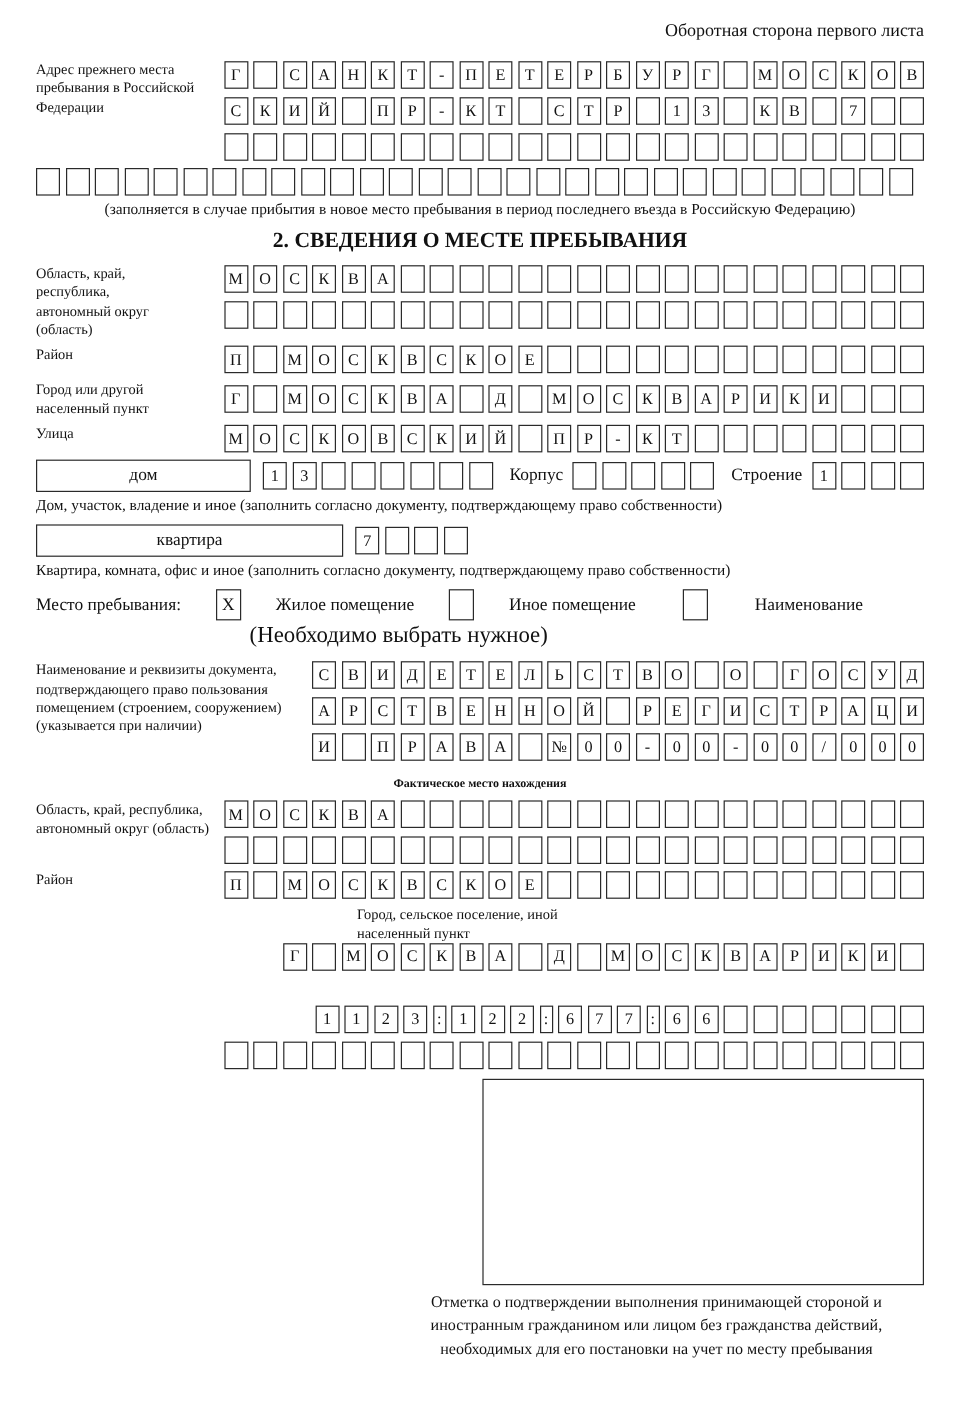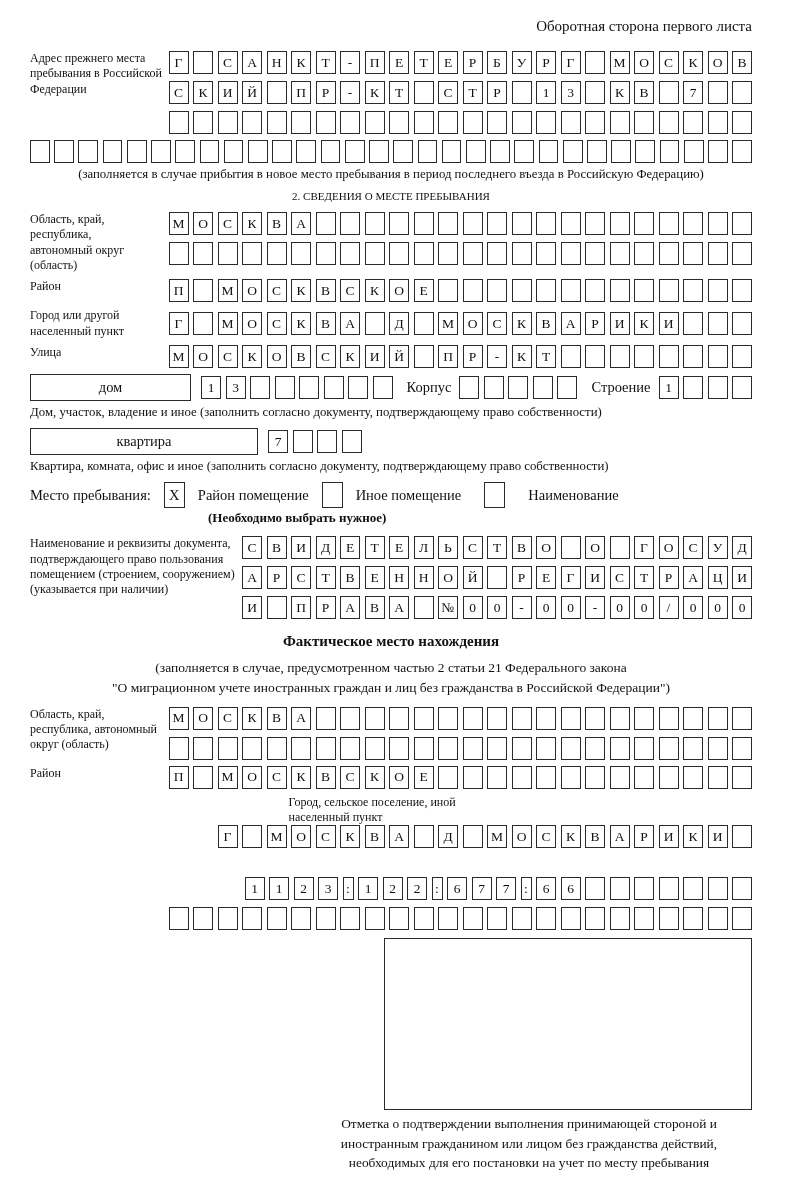--- a/index.html
+++ b/index.html
@@ -1,48 +1,48 @@
 <!DOCTYPE html>
 <html><head>
 <meta charset="utf-8">
 <style>
   html,body{margin:0;padding:0;background:#ffffff;}
   body{width:800px;height:1180px;font-family:"Liberation Serif", serif;color:#111;}
-  .page{box-sizing:border-box;width:800px;height:1180px;padding:8px 48px 0 30px;overflow:hidden;}
+  .page{box-sizing:border-box;width:800px;height:1180px;padding:8px 30px 0 30px;overflow:hidden;}
 
   .hdr-note{text-align:right;font-size:15px;margin:10px 0 16px 0;}
 
   .frow{display:flex;margin-bottom:6px;}
   .flabel{font-size:12px;line-height:1.28;}
   .w145{width:148px;}
   .w120{width:120px;}
   .w150{width:152px;}
   .w200{width:205px;}
   .w270{width:272px;}
   .cellscol{margin-left:auto;display:flex;flex-direction:column;gap:7px;}
   .cells{display:flex;gap:4.5px;justify-content:flex-end;}
   .cell{box-sizing:border-box;width:20px;height:23px;border:1.6px solid #2a2a2a;display:flex;align-items:center;justify-content:center;font-size:13.5px;background:#fff;}
   .cell.narrow{width:11px;}
   .fullrow{margin:1px 0 4px 0;justify-content:flex-start;}
   .caption{font-size:12.8px;margin:2px 0 8px 0;}
   .center{text-align:center;}
-  .sec-title{text-align:center;font-weight:normal;font-size:11px;margin:8px 0 10px 0;}
+  .sec-title{text-align:center;font-weight:bold;font-size:18px;margin:8px 0 10px 0;}
 
   .house-row{display:flex;align-items:center;margin:4px 0 4px 0;}
   .wide-box{box-sizing:border-box;border:1.6px solid #2a2a2a;height:27px;display:flex;align-items:center;justify-content:center;font-size:14.5px;}
   .house-box{width:184px;margin-right:10px;}
-  .apt-box{width:228px;margin-right:10px;}
+  .apt-box{width:256px;margin-right:10px;}
   .inline-label{font-size:14.5px;margin:0 8px 0 14px;}
   .house-row .cells{justify-content:flex-start;}
 
-  .stay-row{display:flex;align-items:center;gap:13px;margin:8px 0 2px 0;font-size:14.5px;}
+  .stay-row{display:flex;align-items:center;gap:29px;margin:8px 0 2px 0;font-size:14.5px;}
   .chk{box-sizing:border-box;width:21px;height:26px;border:1.7px solid #2a2a2a;display:flex;align-items:center;justify-content:center;font-size:14.5px;}
-  .stay-note{font-size:13px;margin:0 0 10px 178px;font-weight:bold;}
-
-  .fact-title{text-align:center;font-weight:bold;font-size:15px;margin:14px 0 8px 0;}
+  .stay-note{font-size:19px;margin:0 0 10px 178px;}
+
+  .fact-title{text-align:center;font-weight:bold;font-size:10px;margin:14px 0 8px 0;}
   .fact-sub{text-align:center;font-size:13.5px;line-height:1.5;margin-bottom:8px;}
 
   .cad-col{margin-top:23px;}
 
   .stamp-box{box-sizing:border-box;width:368px;height:172px;border:1.7px solid #2a2a2a;margin-left:auto;margin-top:8px;}
   .stamp-caption{width:446px;margin-left:auto;text-align:center;font-size:13.4px;line-height:1.45;margin-top:4px;}
 </style>
 </head>
 <body>
 
@@ -360,21 +360,21 @@
         <span class="cell"></span>
         <span class="cell"></span>
         <span class="cell"></span>
       </div>
   </div>
   <div class="caption">Квартира, комната, офис и иное (заполнить согласно документу, подтверждающему право собственности)</div>
 
   <div class="stay-row">
     <span>Место пребывания:</span>
     <span class="chk">X</span>
-    <span>Район помещение</span>
+    <span>Жилое помещение</span>
     <span class="chk"></span>
     <span>Иное помещение</span>
     <span class="chk" style="margin-left:10px;"></span>
     <span style="margin-left:10px;">Наименование</span>
   </div>
   <div class="stay-note">(Необходимо выбрать нужное)</div>
 
   <div class="frow">
     <div class="flabel w270">Наименование и реквизиты документа, подтверждающего право пользования помещением (строением, сооружением) (указывается при наличии)</div>
     <div class="cellscol">
@@ -444,24 +444,20 @@
           <span class="cell">0</span>
           <span class="cell">/</span>
           <span class="cell">0</span>
           <span class="cell">0</span>
           <span class="cell">0</span>
         </div>
     </div>
   </div>
 
   <div class="fact-title">Фактическое место нахождения</div>
-  <div class="fact-sub">
-    <span>(заполняется в случае, предусмотренном частью 2 статьи 21 Федерального закона</span><br>
-    <span>"О миграционном учете иностранных граждан и лиц без гражданства в Российской Федерации")</span>
-  </div>
 
   <div class="frow">
     <div class="flabel w150">Область, край, республика, автономный округ (область)</div>
     <div class="cellscol">
       <div class="cells">
           <span class="cell">М</span>
           <span class="cell">О</span>
           <span class="cell">С</span>
           <span class="cell">К</span>
           <span class="cell">В</span>

